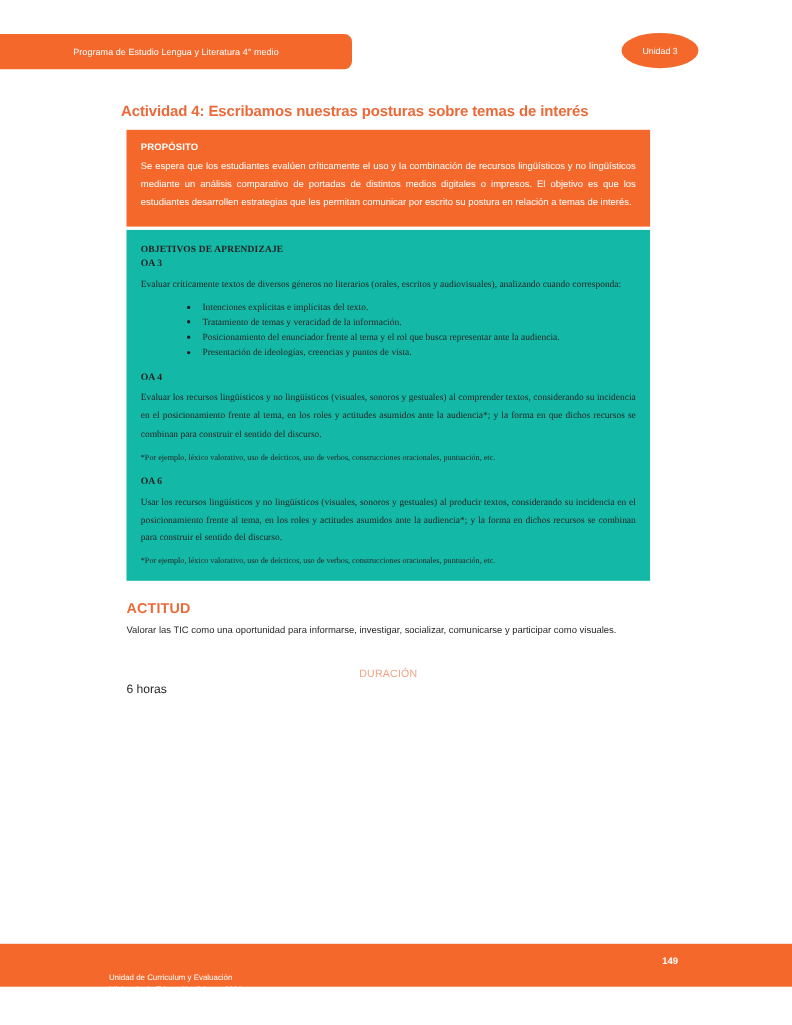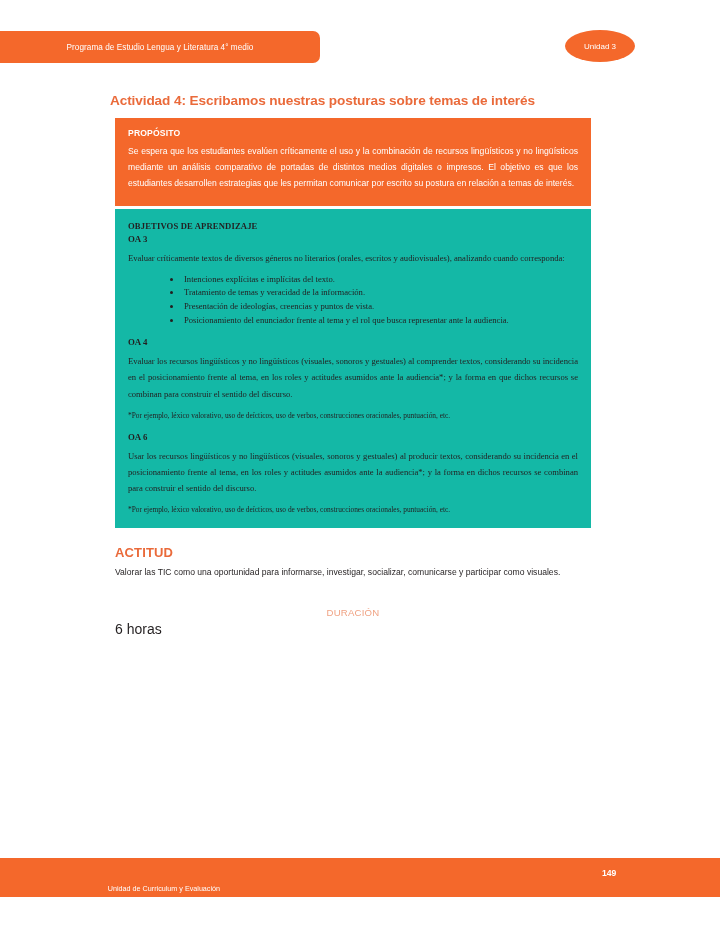--- a/index.html
+++ b/index.html
@@ -177,42 +177,41 @@
 
   
   .duration-block { margin-top: 26px; }
   .duration-heading {
     font-size: 9.6px;
     color: #f0a384;
     letter-spacing: 0.2px;
     text-align: center;
   }
   .duration-value {
-    font-size: 14px;
+    font-size: 11px;
     color: #231f20;
     margin-top: 3px;
   }
 
   
   .footer-bar {
     position: absolute;
     left: 0;
     top: 858px;
     width: 720px;
     height: 39px;
     background: #f4682b;
   }
   .footer-left {
     position: absolute;
     left: 99px;
     top: 884px;
     color: #ffffff;
     font-size: 7.2px;
     line-height: 10.5px;
-    text-align: right;
   }
   .footer-page {
     position: absolute;
     left: 602px;
     top: 868px;
     color: #ffffff;
     font-size: 8.6px;
     font-weight: bold;
   }
 </style>
@@ -237,22 +236,22 @@
   </section>
 
   <section class="oa-block">
     <div class="oa-section-heading">OBJETIVOS DE APRENDIZAJE</div>
 
     <div class="oa-code">OA 3</div>
     <p class="oa-text">Evaluar críticamente textos de diversos géneros no literarios (orales, escritos y audiovisuales), analizando cuando corresponda:</p>
     <ul class="oa-list">
       <li>Intenciones explícitas e implícitas del texto.</li>
       <li>Tratamiento de temas y veracidad de la información.</li>
+      <li>Posicionamiento del enunciador frente al tema y el rol que busca representar ante la audiencia.</li>
       <li>Presentación de ideologías, creencias y puntos de vista.</li>
-      <li>Posicionamiento del enunciador frente al tema y el rol que busca representar ante la audiencia.</li>
     </ul>
 
     <div class="oa-code spaced">OA 4</div>
     <p class="oa-text">Evaluar los recursos lingüísticos y no lingüísticos (visuales, sonoros y gestuales) al comprender textos, considerando su incidencia en el posicionamiento frente al tema, en los roles y actitudes asumidos ante la audiencia*; y la forma en que dichos recursos se combinan para construir el sentido del discurso.</p>
     <p class="oa-note">*Por ejemplo, léxico valorativo, uso de deícticos, uso de verbos, construcciones oracionales, puntuación, etc.</p>
 
     <div class="oa-code spaced">OA 6</div>
     <p class="oa-text">Usar los recursos lingüísticos y no lingüísticos (visuales, sonoros y gestuales) al producir textos, considerando su incidencia en el posicionamiento frente al tema, en los roles y actitudes asumidos ante la audiencia*; y la forma en dichos recursos se combinan para construir el sentido del discurso.</p>
     <p class="oa-note">*Por ejemplo, léxico valorativo, uso de deícticos, uso de verbos, construcciones oracionales, puntuación, etc.</p>
   </section>

